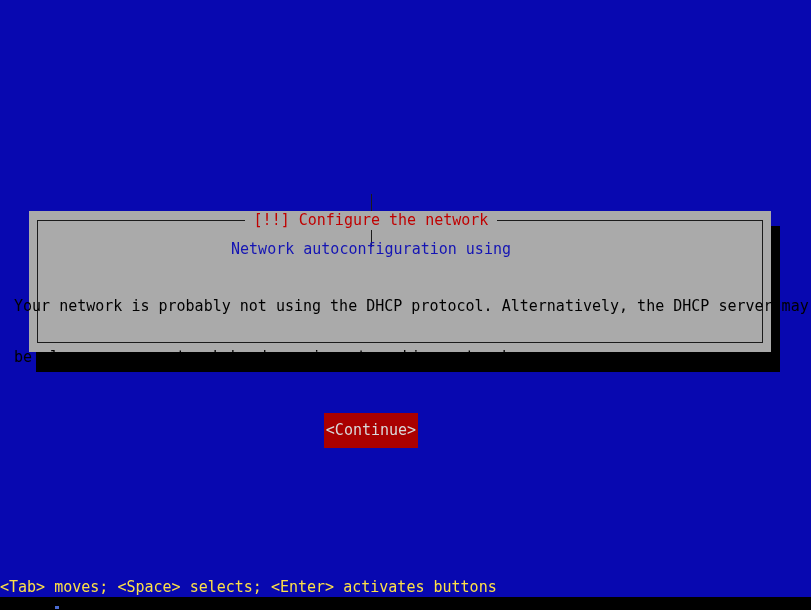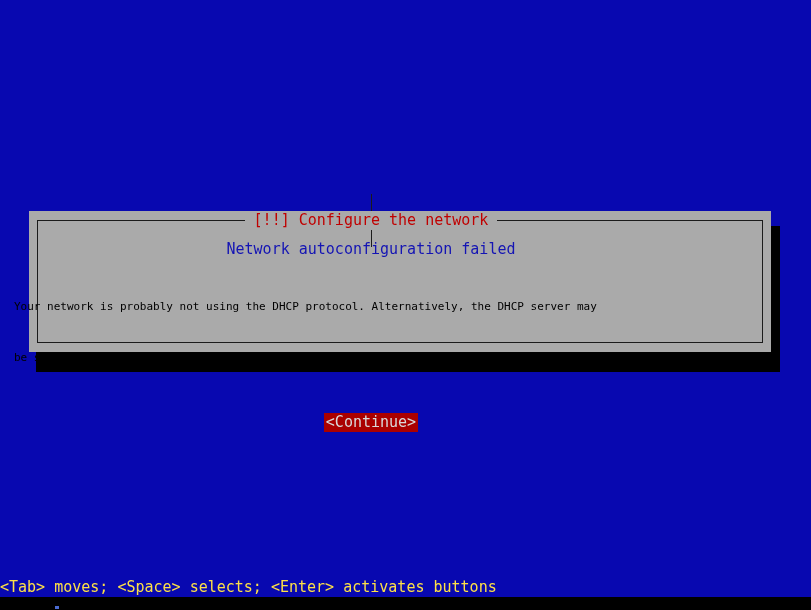--- a/index.html
+++ b/index.html
@@ -123,42 +123,42 @@
     text-align: center;
     color: #1414b4;
     font-size: 15px;
     line-height: 17px;
     white-space: pre;
     margin-top: 9px;
   }
 
   #paragraph {
     color: #000000;
-    font-size: 11px;
+    font-size: 15px;
     line-height: 17px;
     white-space: pre;
     margin-top: 6px;
     padding-left: 4px;
   }
   #paragraph .pline { display: block; }
 
   #button-row {
     margin-top: 13px;
     display: flex;
     justify-content: center;
   }
   #continue-button {
     background: #aa0000;
     color: #d9d9d9;
     font-family: "DejaVu Sans Mono", "Liberation Mono", monospace;
     font-size: 15px;
     line-height: 17px;
     white-space: pre;
     border: 0;
-    padding: 1px 2px;
+    padding: 9px 2px;
     cursor: pointer;
     text-align: center;
   }
 
   
   #status-bar {
     position: absolute;
     left: 0;
     top: 578px;
     width: 811px;
@@ -184,21 +184,21 @@
   <div id="title-row">
     <div class="rule"></div>
     <div class="tick"></div>
     <div id="dialog-title">[!!] Configure the network</div>
     <div class="tick"></div>
     <div class="rule"></div>
   </div>
 
   <div id="dialog-body">
 
-    <div id="headline">Network autoconfiguration failed</div>
+    <div id="headline">Network autoconfiguration using</div>
 
     <div id="paragraph">
       <span class="pline">Your network is probably not using the DHCP protocol. Alternatively, the DHCP server may</span>
       <span class="pline">be slow or some network hardware is not working network.</span>
     </div>
 
     <div id="button-row">
       <button id="continue-button">&lt;Continue&gt;</button>
     </div>
 

